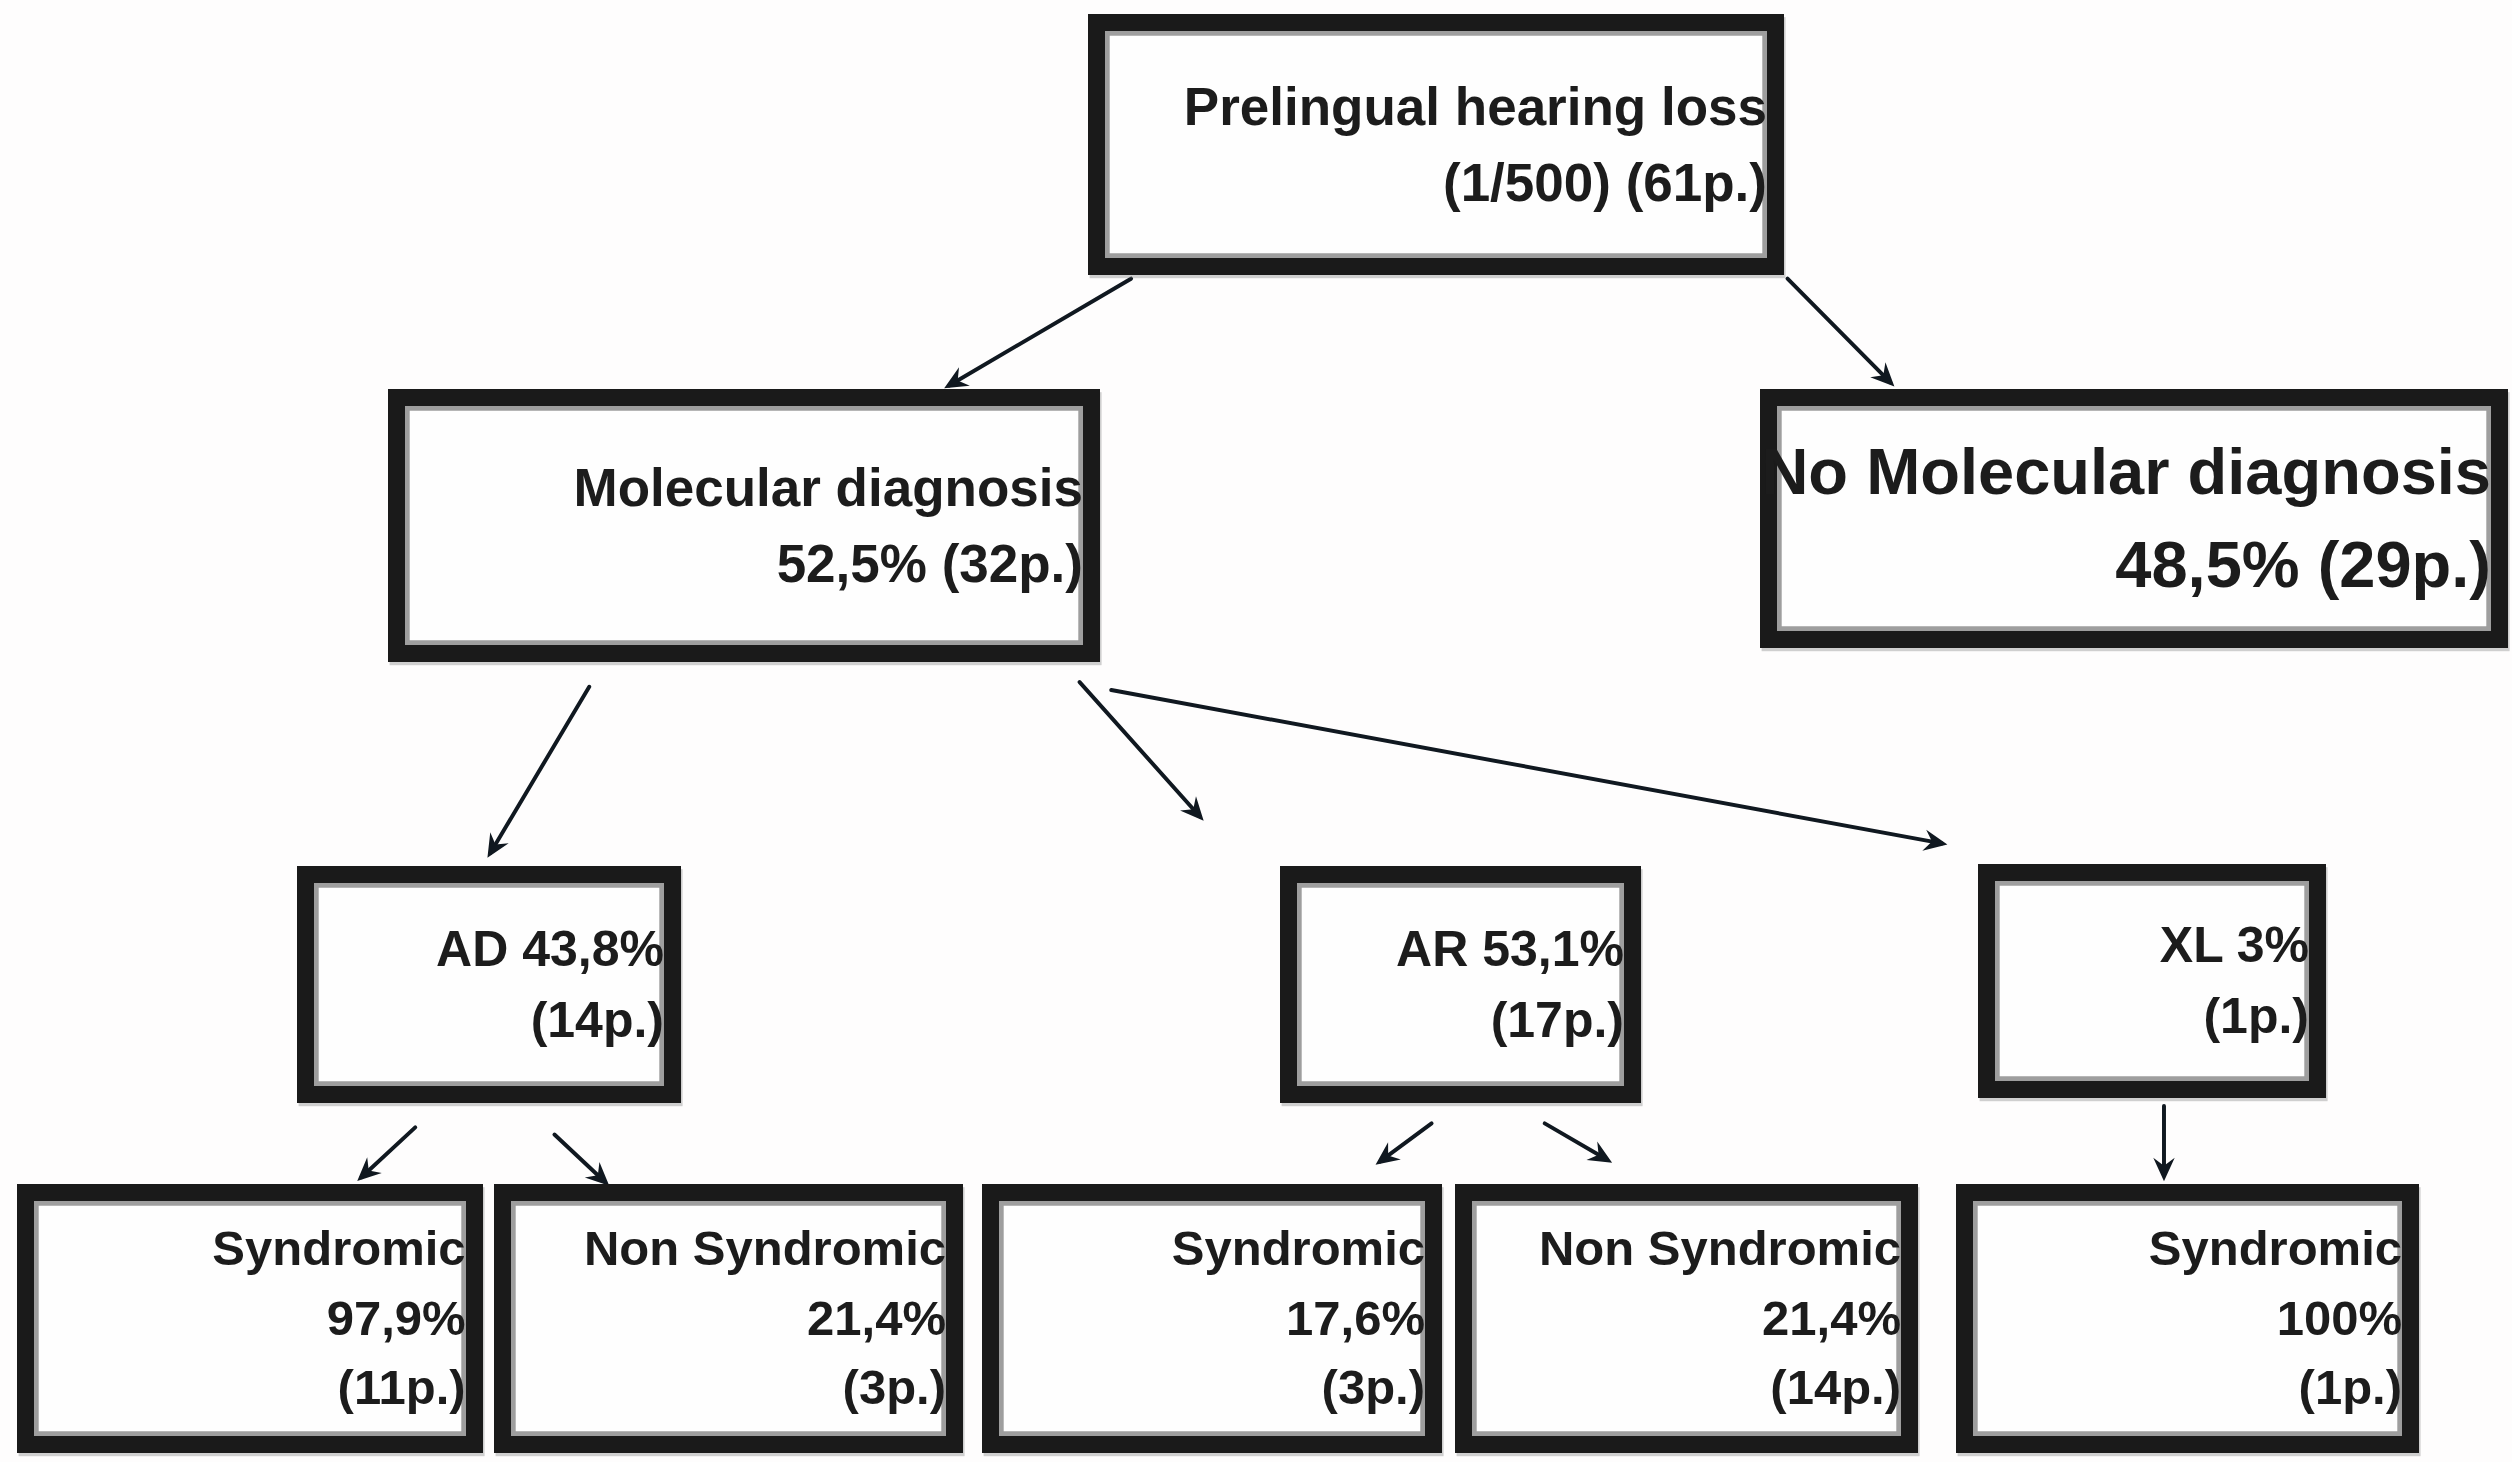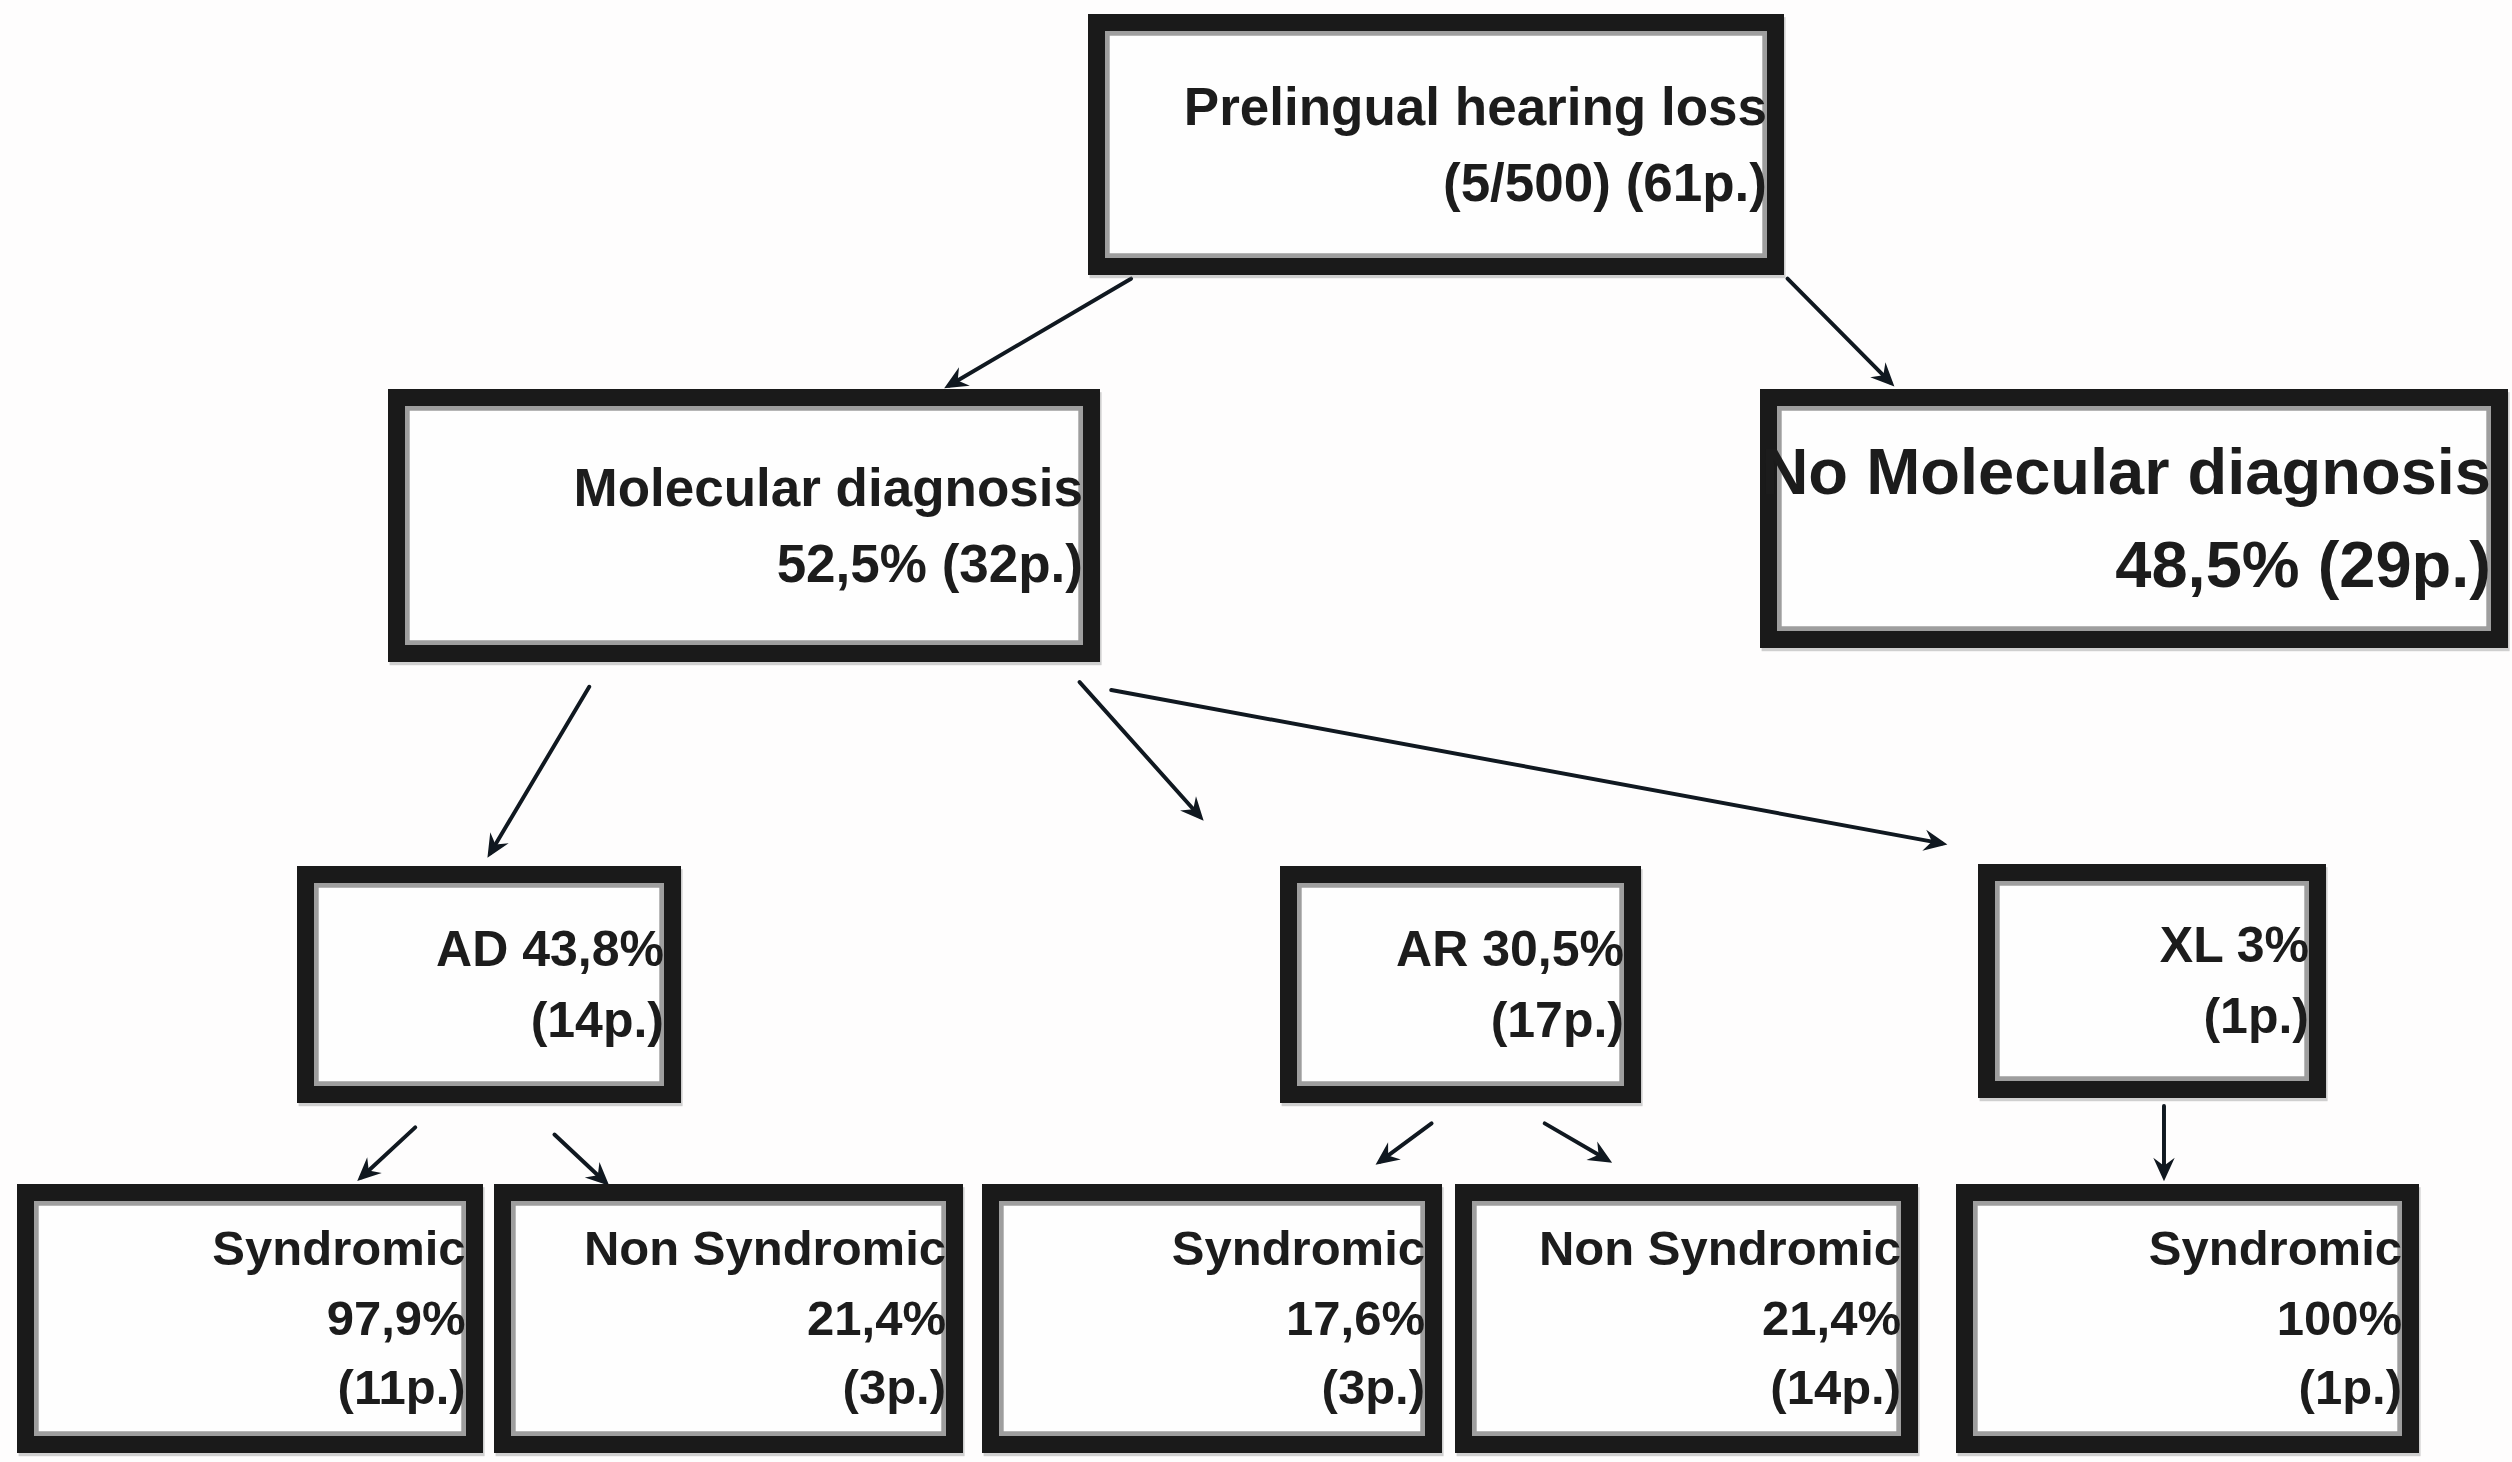--- a/index.html
+++ b/index.html
@@ -64,40 +64,40 @@
       <line x1="1405" y1="872" x2="2455" y2="1066" stroke="#101820" stroke-width="5" stroke-linecap="round" marker-end="url(#ah)"></line>
       <line x1="525" y1="1425" x2="457" y2="1488" stroke="#101820" stroke-width="5" stroke-linecap="round" marker-end="url(#ah)"></line>
       <line x1="701" y1="1434" x2="765" y2="1494" stroke="#101820" stroke-width="5" stroke-linecap="round" marker-end="url(#ah)"></line>
       <line x1="1810" y1="1420" x2="1745" y2="1468" stroke="#101820" stroke-width="5" stroke-linecap="round" marker-end="url(#ah)"></line>
       <line x1="1953" y1="1420" x2="2032" y2="1466" stroke="#101820" stroke-width="5" stroke-linecap="round" marker-end="url(#ah)"></line>
       <line x1="2736" y1="1398" x2="2736" y2="1486" stroke="#101820" stroke-width="5" stroke-linecap="round" marker-end="url(#ah)"></line>
     </svg>
 
   <div class="node" id="n-root">
     <span>Prelingual hearing loss</span>
-    <span>(5/500) (61p.)</span>
+    <span>(1/500) (61p.)</span>
   </div>
 
   <div class="node" id="n-molecular">
     <span>Molecular diagnosis</span>
     <span>52,5% (32p.)</span>
   </div>
 
   <div class="node" id="n-no_molecular">
     <span>No Molecular diagnosis</span>
     <span>48,5% (29p.)</span>
   </div>
 
   <div class="node" id="n-ad">
     <span>AD 43,8%</span>
     <span>(14p.)</span>
   </div>
 
   <div class="node" id="n-ar">
-    <span>AR 30,5%</span>
+    <span>AR 53,1%</span>
     <span>(17p.)</span>
   </div>
 
   <div class="node" id="n-xl">
     <span>XL 3%</span>
     <span>(1p.)</span>
   </div>
 
   <div class="node" id="n-ad_syndromic">
     <span>Syndromic</span>

